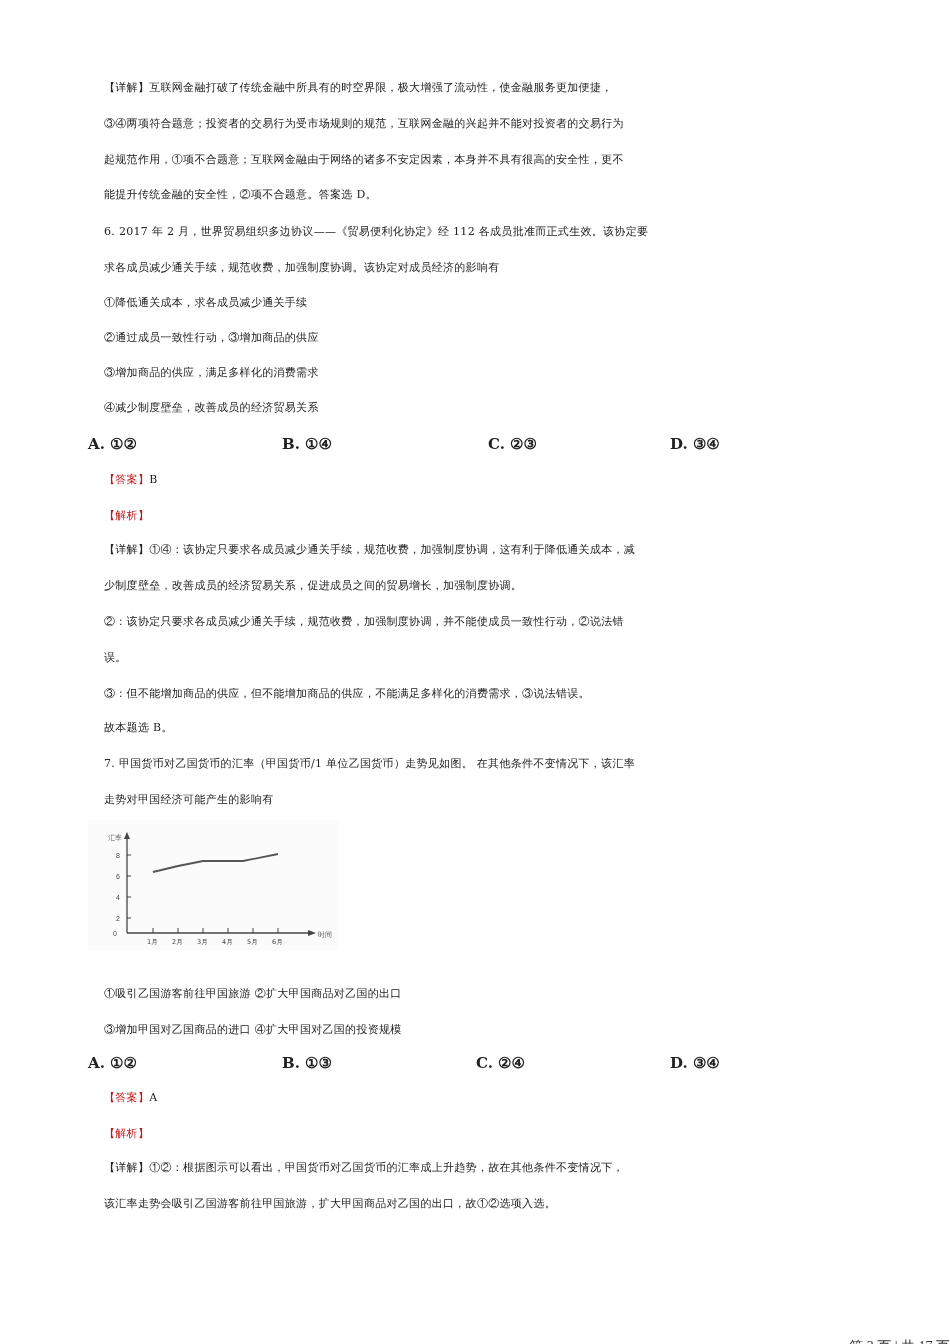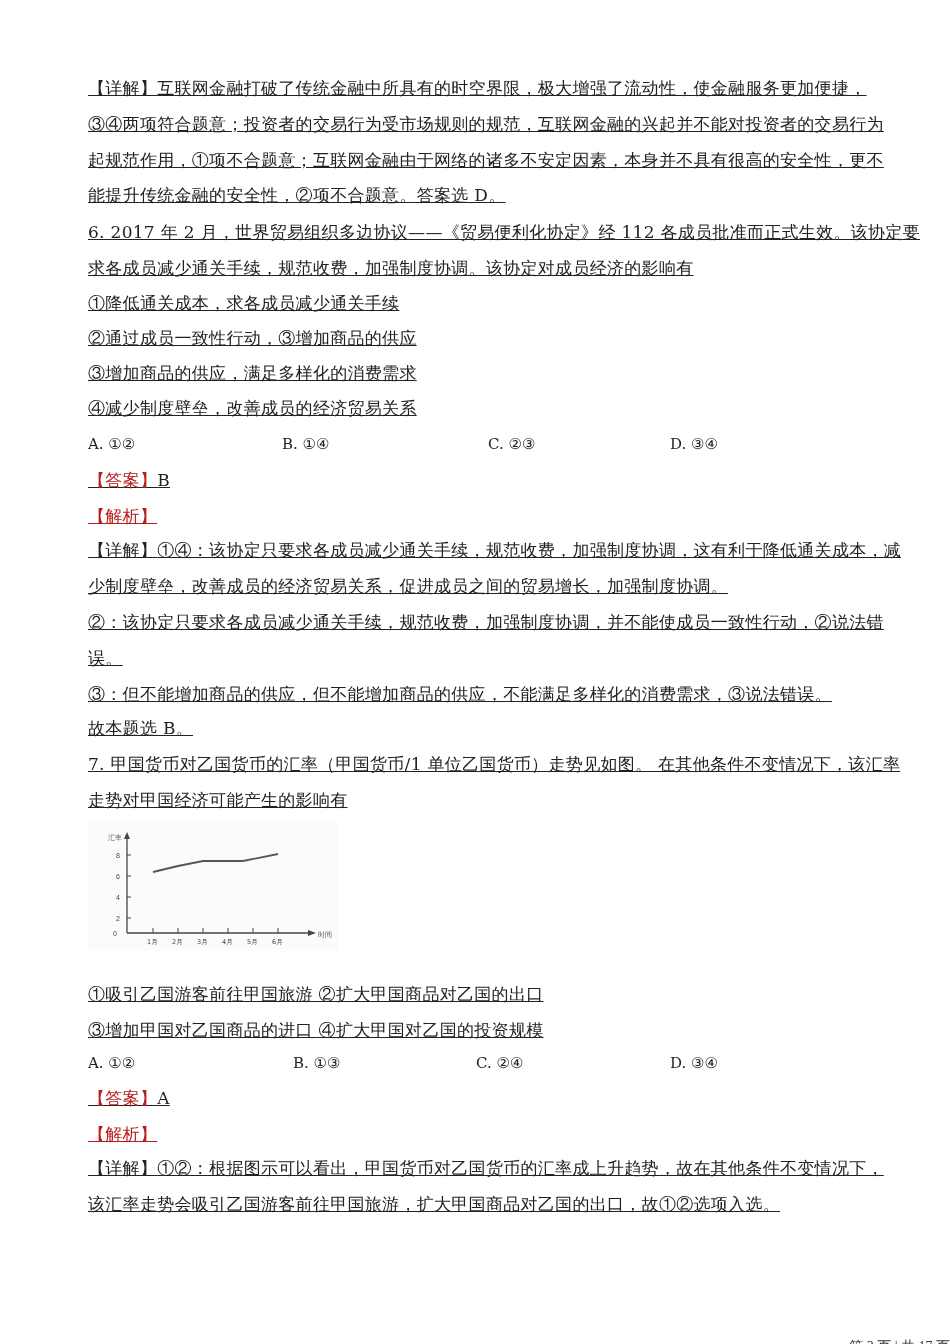--- a/index.html
+++ b/index.html
@@ -1,21 +1,21 @@
 <!DOCTYPE html>
 <html><head>
 <meta charset="utf-8">
 <style>
   html, body { margin: 0; padding: 0; background: #ffffff; }
   body { width: 950px; height: 1344px; position: relative; overflow: hidden;
          font-family: "DejaVu Serif", "Liberation Serif", serif; color: #222; }
   .page { position: absolute; left: 88px; top: 70px; width: 775px; }
-  .line { position: absolute; left: 0; font-size: 17px; line-height: 20px; white-space: nowrap; letter-spacing: 0.3px; text-decoration: underline; }
+  .line { position: absolute; left: 16px; font-size: 11px; line-height: 20px; white-space: nowrap; letter-spacing: 0.3px; }
   .blue { color: #b91c1c; }
-  .opt { position: absolute; font-size: 15px; line-height: 20px; white-space: nowrap; }
+  .opt { position: absolute; font-size: 15px; line-height: 20px; white-space: nowrap; font-weight: bold; }
   .chart { position: absolute; left: 0; top: 750px; width: 250px; height: 130px; }
   .footer { position: absolute; top: 1325px; left: 0; width: 950px; text-align: right; font-size: 14px; color: #333; font-family: "Liberation Serif", serif; margin-top: 13px; }
   .corner { position: absolute; left: 0; top: 752px; width: 14px; height: 6px; border-bottom: 1px solid #777; border-right: 1px solid #777; }
 </style>
 </head>
 <body>
 
 <div class="page">
 
   <div class="line" style="top:8px"><span>【详解】</span><span>互联网金融打破了传统金融中所具有的时空界限，极大增强了流动性，使金融服务更加便捷，</span></div>
@@ -84,21 +84,21 @@
         <text x="184" y="124">6月</text>
     </g>
     <text x="230" y="117" font-size="7" fill="#555" font-family="DejaVu Sans, sans-serif">时间</text>
 
     <polyline points="65,52 90,46 115,41 140,41 155,41 190,34" fill="none" stroke="#555" stroke-width="1.8"></polyline>
   </svg>
 
   <div class="line" style="top:914px">①吸引乙国游客前往甲国旅游 ②扩大甲国商品对乙国的出口</div>
   <div class="line" style="top:950px">③增加甲国对乙国商品的进口 ④扩大甲国对乙国的投资规模</div>
   <div class="opt" style="top:983px; left:0">A. ①②</div>
-  <div class="opt" style="top:983px; left:205px">B. ①③</div>
+  <div class="opt" style="top:983px; left:194px">B. ①③</div>
   <div class="opt" style="top:983px; left:388px">C. ②④</div>
   <div class="opt" style="top:983px; left:582px">D. ③④</div>
   <div class="line" style="top:1018px"><span class="blue">【答案】</span><span>A</span></div>
   <div class="line blue" style="top:1054px">【解析】</div>
   <div class="line" style="top:1088px"><span>【详解】</span><span>①②：根据图示可以看出，甲国货币对乙国货币的汇率成上升趋势，故在其他条件不变情况下，</span></div>
   <div class="line" style="top:1124px">该汇率走势会吸引乙国游客前往甲国旅游，扩大甲国商品对乙国的出口，故①②选项入选。</div>
 </div>
 
 <div class="footer">第 3 页  | 共 17 页</div>
 

